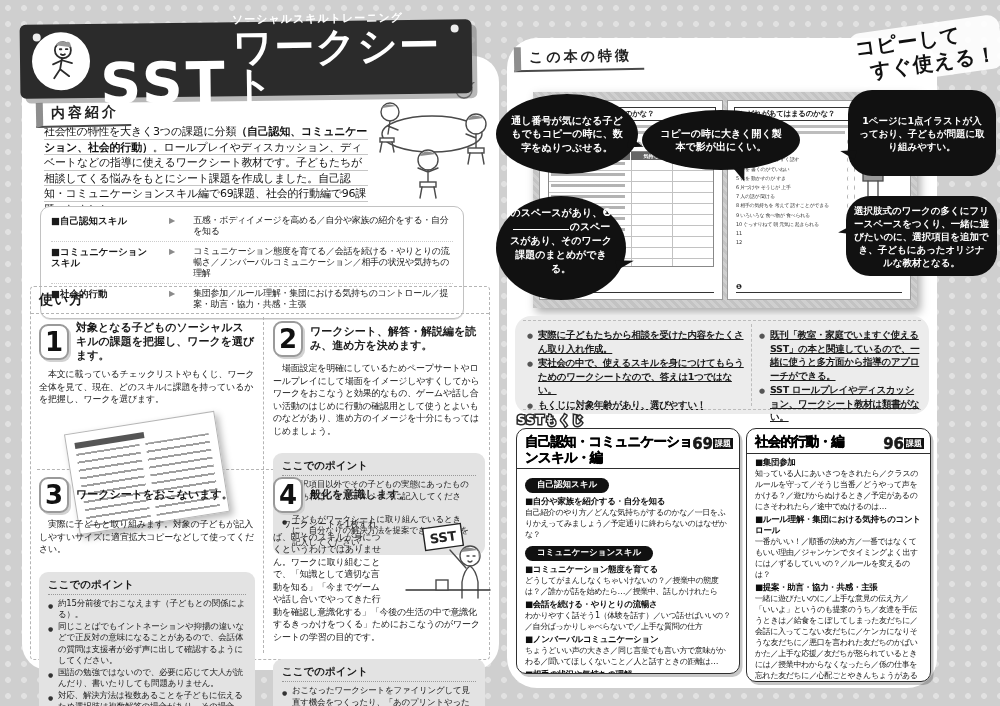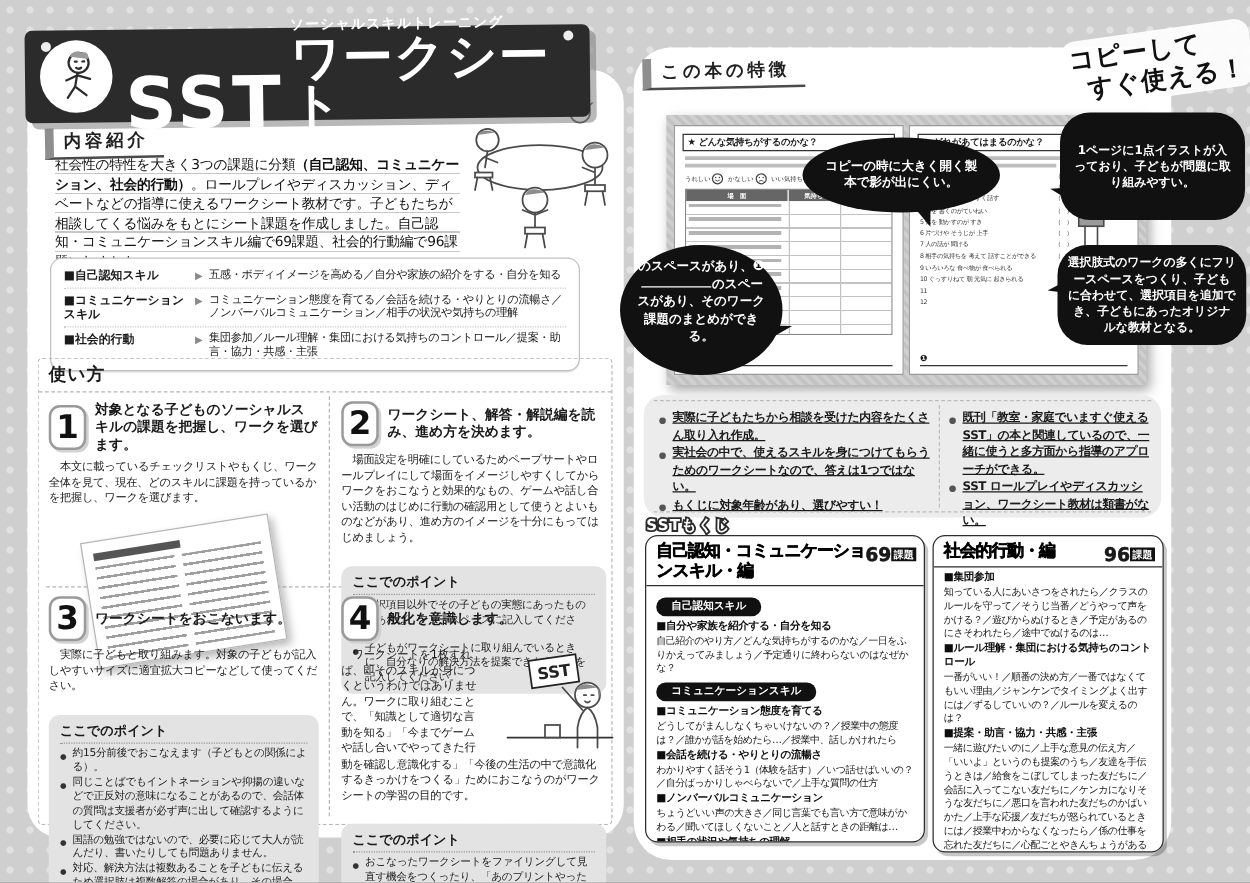--- a/index.html
+++ b/index.html
@@ -46,21 +46,21 @@
     background-image:repeating-linear-gradient(to bottom, transparent 0 14.5px, #c6c6c6 14.5px 15.5px);
   }
   .bold-run { font-weight:700; }
   .kids-illust { position:absolute; left:368px; top:82px; width:132px; height:120px; z-index:3; }
 
   .cats {
     position:absolute; left:40px; top:206px; width:424px; z-index:3;
     border:1px solid #c2c2c2; border-radius:10px; background:#fff; padding:4px 10px;
     box-shadow:0 1px 0 #e0e0e0;
   }
-  .cat-row { display:flex; gap:5px; padding:4px 0; border-top:1px dotted #ccc; }
+  .cat-row { display:flex; gap:18px; padding:4px 0; border-top:1px dotted #ccc; }
   .cat-row:first-child { border-top:none; }
   .cat-label { width:100px; flex:none; font-size:9.5px; font-weight:700; line-height:11px; }
   .cat-arrow { flex:none; font-size:8px; color:#8a8a8a; line-height:11px; }
   .cat-items { flex:1; font-size:9px; line-height:11px; letter-spacing:-.3px; }
 
   
   .usage {
     position:absolute; left:30px; top:286px; width:460px; height:374px; z-index:3;
     border:1.5px dashed #b5b5b5; border-radius:4px;
   }
@@ -489,24 +489,25 @@
             <path d="M15 31 Q23 36 31 31"></path>
             <rect x="13" y="44" width="20" height="12" fill="#9a9a9a"></rect>
             <path d="M18 56 L18 72 M28 56 L28 72 M14 73 L18 72 M24 73 L28 72"></path>
           </g>
         </svg>
       </div>
       <div class="sheet-foot"><span>❶</span></div>
     </div>
   </div>
 
+  <div class="bubble bub-ellipse bub-a">通し番号が気になる子どもでもコピーの時に、数字をぬりつぶせる。</div>
   <div class="bubble bub-ellipse bub-b">コピーの時に大きく開く製本で影が出にくい。</div>
   <div class="bubble bub-round bub-c">1ページに1点イラストが入っており、子どもが問題に取り組みやすい。</div>
   <div class="bubble bub-ellipse bub-d"><span>のスペースがあり、</span><span class="marker">❶</span><span class="blank"></span><span>のスペースがあり、そのワーク課題のまとめができる。</span></div>
-  <div class="bubble bub-round bub-e">選択肢式のワークの多くにフリースペースをつくり、子どもに合わせて、選択項目を追加でき、子どもにあったオリジナルな教材となる。</div>
+  <div class="bubble bub-round bub-e">選択肢式のワークの多くにフリースペースをつくり、一緒に遊びたいのに、選択項目を追加でき、子どもにあったオリジナルな教材となる。</div>
 
   <div class="notes">
     <ul class="notes-col l">
       <li>実際に子どもたちから相談を受けた内容をたくさん取り入れ作成。</li>
       <li>実社会の中で、使えるスキルを身につけてもらうためのワークシートなので、答えは1つではない。</li>
       <li>もくじに対象年齢があり、選びやすい！</li>
     </ul>
     <div class="notes-vline"></div>
     <ul class="notes-col r">
       <li>既刊「教室・家庭でいますぐ使える SST」の本と関連しているので、一緒に使うと多方面から指導のアプローチができる。</li>

